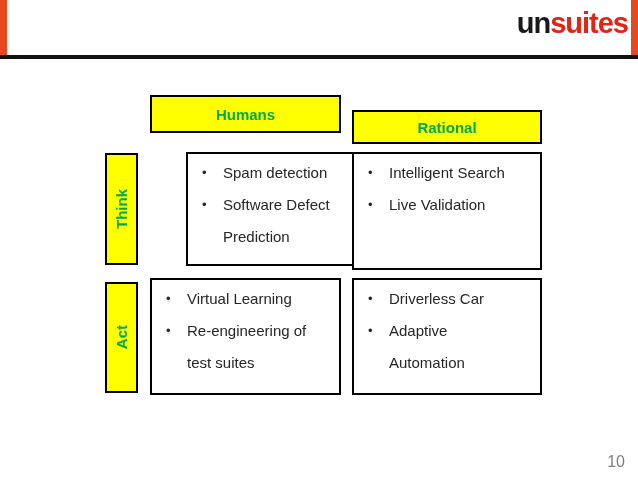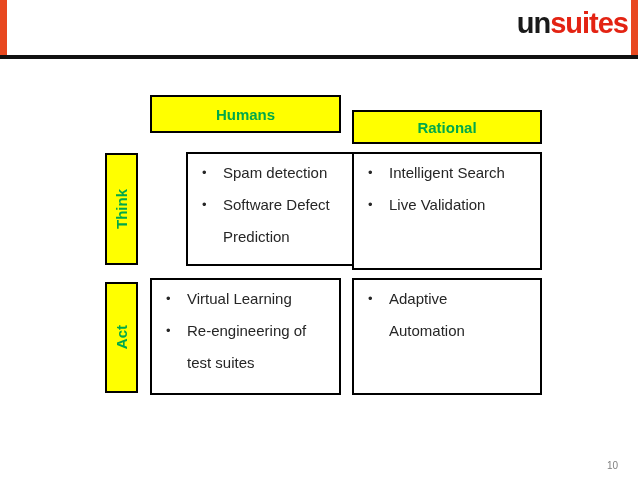--- a/index.html
+++ b/index.html
@@ -114,23 +114,23 @@
     left: 0;
     right: 0;
     bottom: 9px;
     text-align: center;
     font-size: 9px;
     color: #7f7f7f;
     letter-spacing: 0.2px;
   }
   .page-number {
     position: absolute;
-    right: 20px;
+    right: 13px;
     bottom: 8px;
-    font-size: 10px;
+    font-size: 16px;
     color: #7f7f7f;
   }
 </style>
 </head>
 <body>
 
 <div class="slide">
 
   <div class="accent-bar left"></div>
   <div class="accent-bar right"></div>
@@ -172,19 +172,20 @@
 
   <div class="cell cell-act-humans">
     <ul>
       <li>Virtual Learning</li>
       <li>Re-engineering of test suites</li>
     </ul>
   </div>
 
   <div class="cell cell-act-rational">
     <ul>
+      <li>Driverless Car</li>
       <li>Adaptive Automation</li>
     </ul>
   </div>
 
   <div class="page-number">10</div>
 
 </div>
 
 </body></html>

